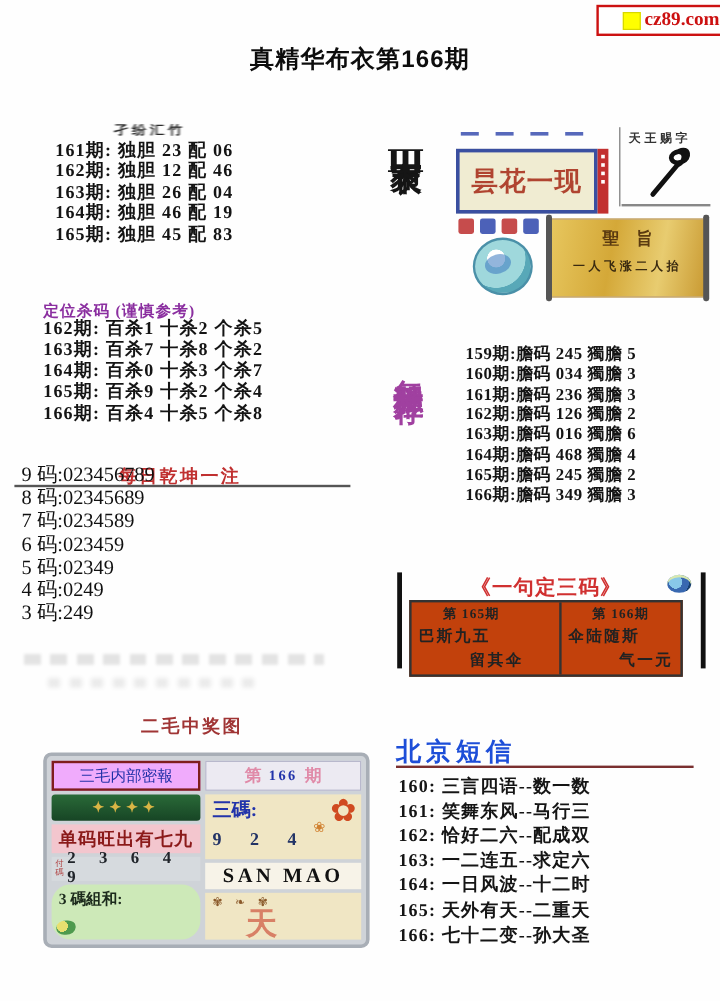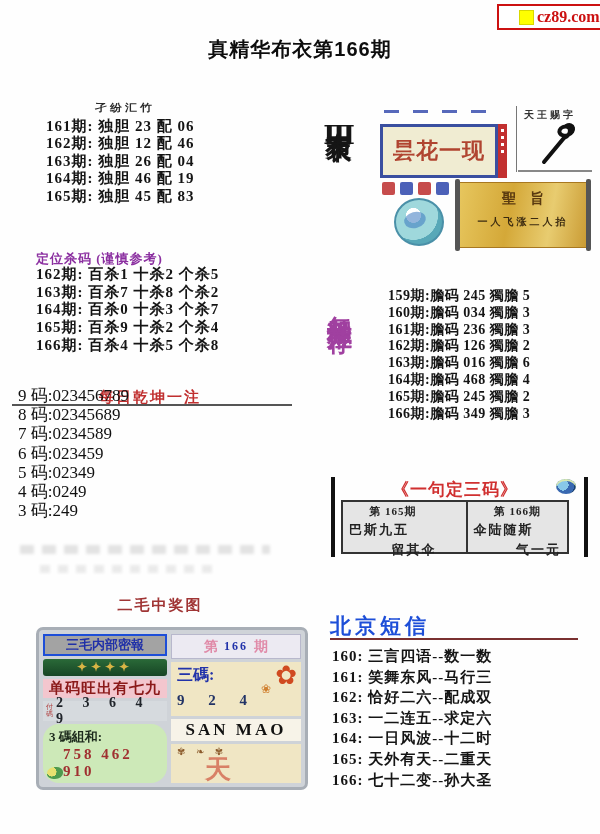--- a/index.html
+++ b/index.html
@@ -43,22 +43,22 @@
     font-weight:bold;color:#a03535;letter-spacing:2px;filter:blur(.3px);}
 
   
   .smbox{left:36px;top:627px;width:272px;height:163px;background:#cfd3d8;
     border:3px solid #a8aeb6;border-radius:7px;box-sizing:border-box;padding:4px;}
   .smgrid{display:flex;gap:4px;height:100%;}
   .smcol{display:flex;flex-direction:column;gap:3px;}
   .smcol.left{width:124px;}
   .smcol.right{flex:1;}
   .cell{box-sizing:border-box;}
-  .c-secret{height:25px;background:#a3a3a3;border:2px solid #1d4ed8;color:#2030a8;
-    font-weight:bold;font-size:13px;display:flex;align-items:center;justify-content:center;}
+  .c-secret{height:25px;background:#f0abfc;border:2px solid #7f1d1d;color:#2030a8;
+    font-weight:normal;font-size:13px;display:flex;align-items:center;justify-content:center;}
   .c-issue{height:25px;background:#eceaf2;border:1px solid #b8b8cc;display:flex;
     align-items:center;justify-content:center;gap:6px;}
   .c-issue .pink{color:#e08aa8;font-weight:bold;font-size:14px;filter:blur(.3px);}
   .c-issue .num{color:#2233aa;font-weight:bold;font-size:12px;letter-spacing:2px;}
   .c-banner{height:22px;background:linear-gradient(#2a6a38,#174525);border-radius:3px;
     display:flex;align-items:center;justify-content:center;color:#d9b545;
     font-size:12px;letter-spacing:4px;filter:blur(.6px);font-weight:bold;}
   .c-danma{height:24px;background:#f3c6ce;color:#8b1a1a;font-weight:bold;font-size:15px;
     display:flex;align-items:center;justify-content:center;letter-spacing:1px;}
   .c-five{height:20px;background:#d6dade;display:flex;align-items:center;gap:2px;padding:0 3px;}
@@ -126,22 +126,22 @@
     color:#141414;letter-spacing:.5px;}
 
   
   .bar{width:4px;height:80px;background:#111;}
   .bar-l{left:331px;top:477px;} .bar-r{left:584px;top:477px;}
   .yj-header{left:340px;top:478px;width:230px;text-align:center;font-size:17px;
     font-weight:bold;color:#d03030;letter-spacing:1px;}
   .yj-icon{left:556px;top:479px;width:20px;height:15px;border-radius:50%;
     background:radial-gradient(circle at 35% 40%,#88c8e8 0 35%,#3868b0 36% 70%,#184070 71% 100%);
     box-shadow:inset 0 2px 0 #d8e8b0;}
-  .yj-table{left:341px;top:500px;width:228px;height:54px;border:2px solid #333;
-    display:flex;box-sizing:border-box;background:#e5e5e5;gap:23px;}
+  .yj-table{left:341px;top:500px;width:228px;height:64px;border:2px solid #333;
+    display:flex;box-sizing:border-box;background:#c2410c;gap:23px;}
   .yj-cell{flex:1;padding:2px 6px;box-sizing:border-box;}
   .yj-cell+.yj-cell{border-left:2px solid #333;}
   .yj-issue{text-align:center;font-size:11px;font-weight:bold;color:#222;letter-spacing:1px;}
   .yj-l1{font-size:13px;font-weight:bold;color:#222;margin-top:2px;letter-spacing:2px;}
   .yj-l2{font-size:13px;font-weight:bold;color:#222;text-align:right;margin-top:2px;letter-spacing:2px;}
 
   
   .bj-header{left:330px;top:612px;width:250px;text-align:left;font-size:21px;
     font-weight:bold;color:#1d4ed8;letter-spacing:4px;}
   .bj-line{left:330px;top:638px;width:248px;border-top:2px solid #7a3030;}
@@ -198,21 +198,20 @@
     <div class="smcol left">
       <div class="cell c-secret">三毛内部密報</div>
       <div class="cell c-banner">✦✦✦✦</div>
       <div class="cell c-danma">单码旺出有七九</div>
       <div class="cell c-five">
         <span class="mini">付碼</span>
         <span class="digits">2 3 6 4 9</span>
       </div>
       <div class="cell c-zuhe">
         <span class="lab">3 碼組和:</span>
-        <div class="vals">758 462 910</div>
         <span class="bird"></span>
       </div>
     </div>
     <div class="smcol right">
       <div class="cell c-issue">
         <span class="pink">第</span>
         <span class="num">166</span>
         <span class="pink">期</span>
       </div>
       <div class="cell c-sanma">

